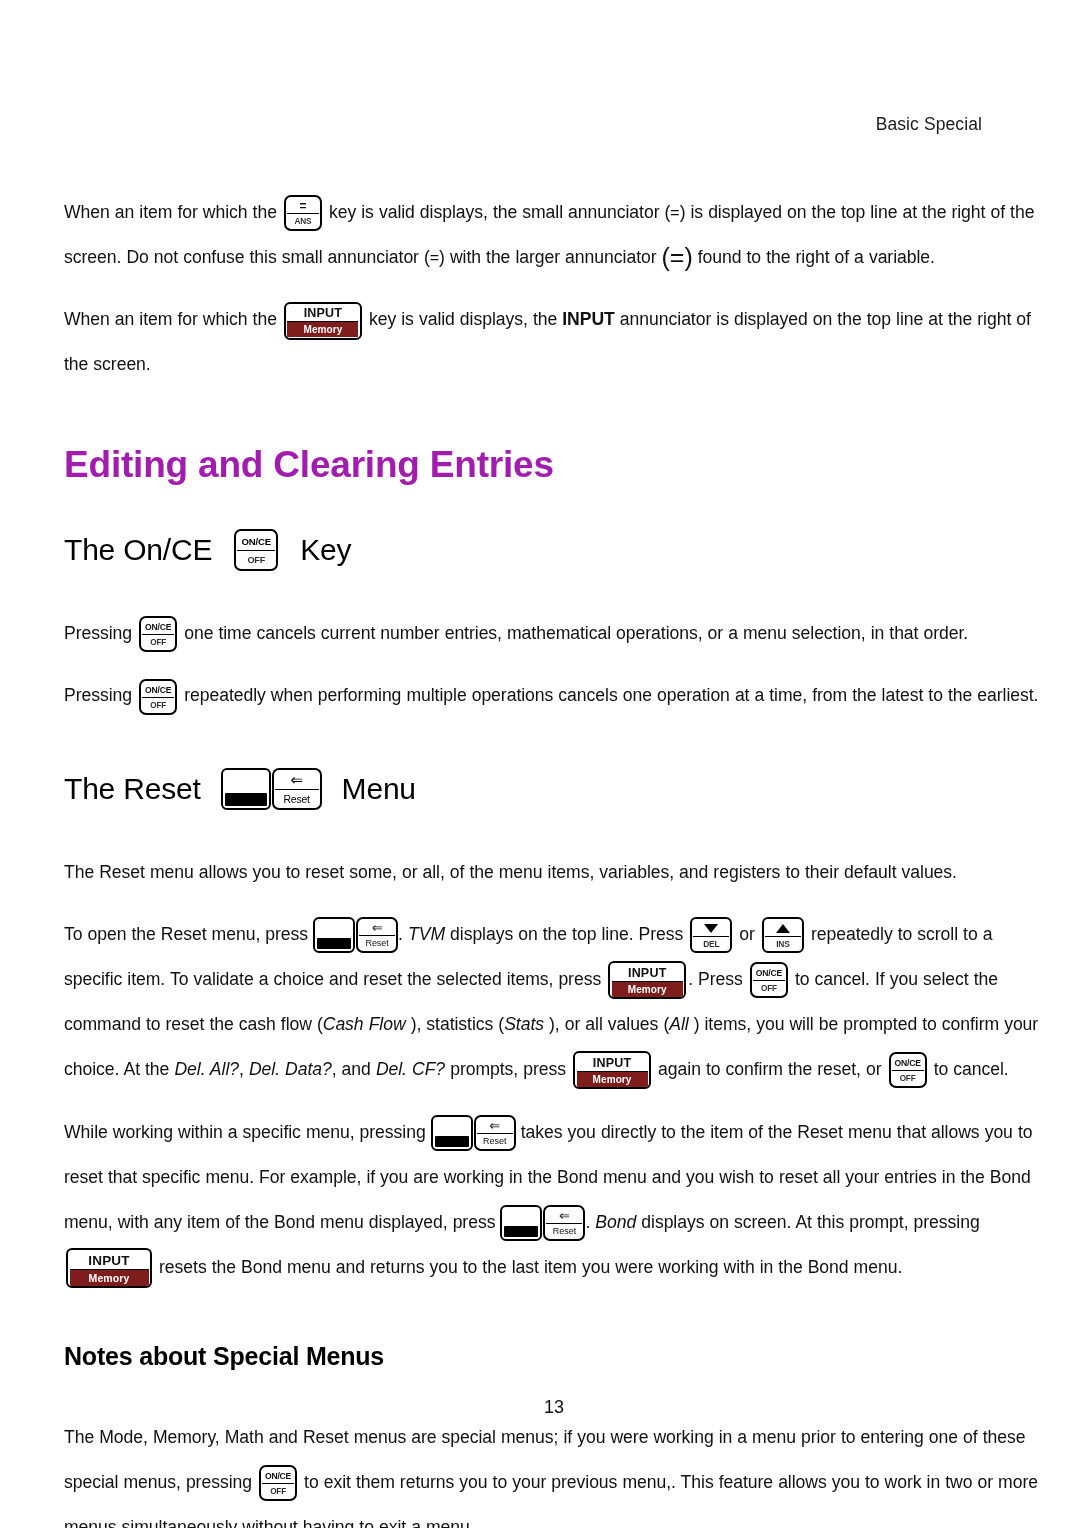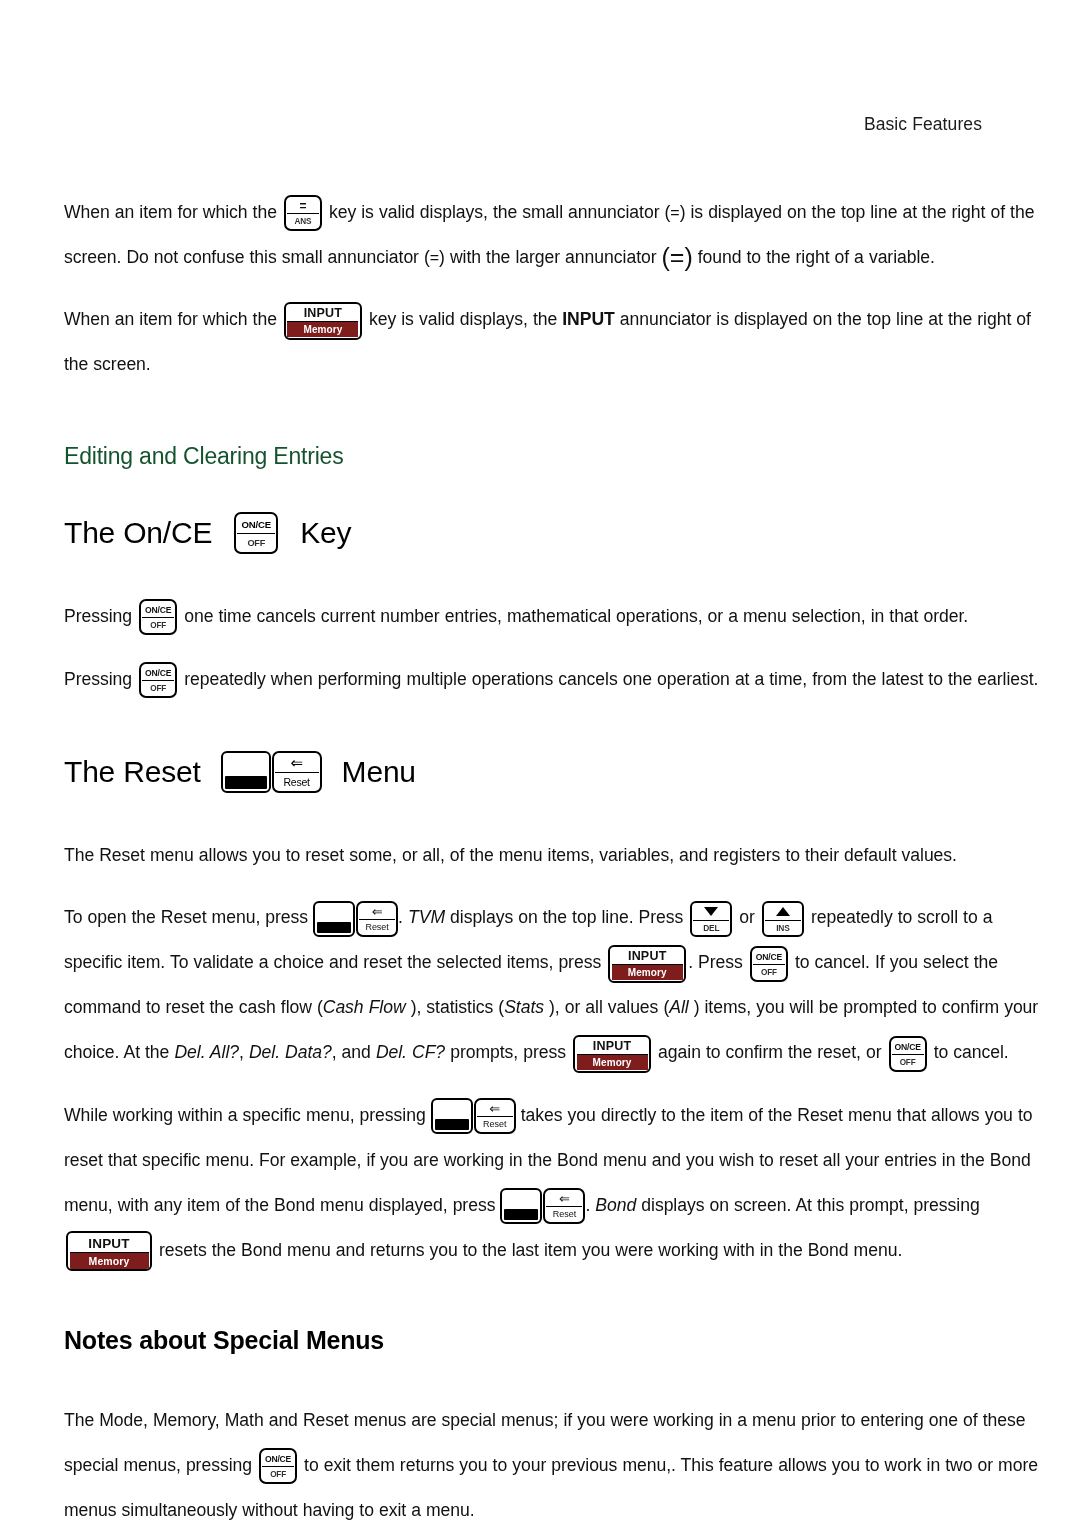--- a/index.html
+++ b/index.html
@@ -51,25 +51,25 @@
     line-height: 45px;
     color: #111111;
     text-align: left;
     letter-spacing: -0.05px;
     word-spacing: 0.2px;
   }
   .para + .para { margin-top: 0px; }
 
   
   h1.h-major {
-    font-size: 23px;
-    font-weight: normal;
+    font-size: 37px;
+    font-weight: bold;
     letter-spacing: -0.2px;
     margin: 0;
-    color: #14532d;
+    color: #a21caf;
     line-height: 1.2;
   }
   h2.h-sub {
     font-size: 30px;
     font-weight: normal;
     letter-spacing: -0.2px;
     margin: 0;
     color: #000;
     line-height: 1.2;
     display: flex;
@@ -284,21 +284,21 @@
   .keypair { white-space: nowrap; display: inline-block; }
   .keypair .key { margin-left: 0; margin-right: 0; }
   .keypair .key + .key { margin-left: 1px; }
 </style>
 </head>
 <body>
 
 <div class="page">
 
   <div class="running-header">
-    <span>Basic Features</span>
+    <span>Basic Special</span>
   </div>
 
   <div class="content">
 
     <div style="height:172px"></div>
 
     <p class="para"><span>When an item for which the</span>&nbsp;<span class="key rounded"><span class="kt sym">=</span><span class="kb shade">ANS</span></span>&nbsp;<span>key is valid displays, the small annunciator (</span><span class="ann-small">=</span><span>) is displayed on the top line at the right of the screen. Do not confuse this small annunciator (</span><span class="ann-small">=</span><span>) with the larger annunciator</span>&nbsp;<span class="ann-large">(=)</span>&nbsp;<span>found to the right of a variable.</span></p>
 
     <p class="para"><span>When an item for which the</span>&nbsp;<span class="key wide"><span class="kt">INPUT</span><span class="kb inv">Memory</span></span>&nbsp;<span>key is valid displays, the</span>&nbsp;<strong class="bd">INPUT</strong>&nbsp;<span>annunciator is displayed on the top line at the right of the screen.</span></p>
 
@@ -345,15 +345,18 @@
             <span class="blank"></span>
             <span class="bar"></span>
           </span><span class="key reset"><span class="kt">⇐</span><span class="kb">Reset</span></span></span><span>.</span>&nbsp;<em class="it">Bond</em>&nbsp;<span>displays on screen. At this prompt, pressing</span>&nbsp;<span class="key wide big"><span class="kt">INPUT</span><span class="kb inv">Memory</span></span>&nbsp;<span>resets the Bond menu and returns you to the last item you were working with in the Bond menu.</span></p>
 
     <div style="height:34px"></div>
     <h2 class="h-bold">Notes about Special Menus</h2>
 
     <div style="height:26px"></div>
     <p class="para"><span>The Mode, Memory, Math and Reset menus are special menus; if you were working in a menu prior to entering one of these special menus, pressing</span>&nbsp;<span class="key rounded"><span class="kt">ON/CE</span><span class="kb shade">OFF</span></span>&nbsp;<span>to exit them returns you to your previous menu,. This feature allows you to work in two or more menus simultaneously without having to exit a menu.</span></p>
 
+    <div class="folio">
+      <span>13</span>
+    </div>
 
   </div>
 </div>
 
 </body></html>

